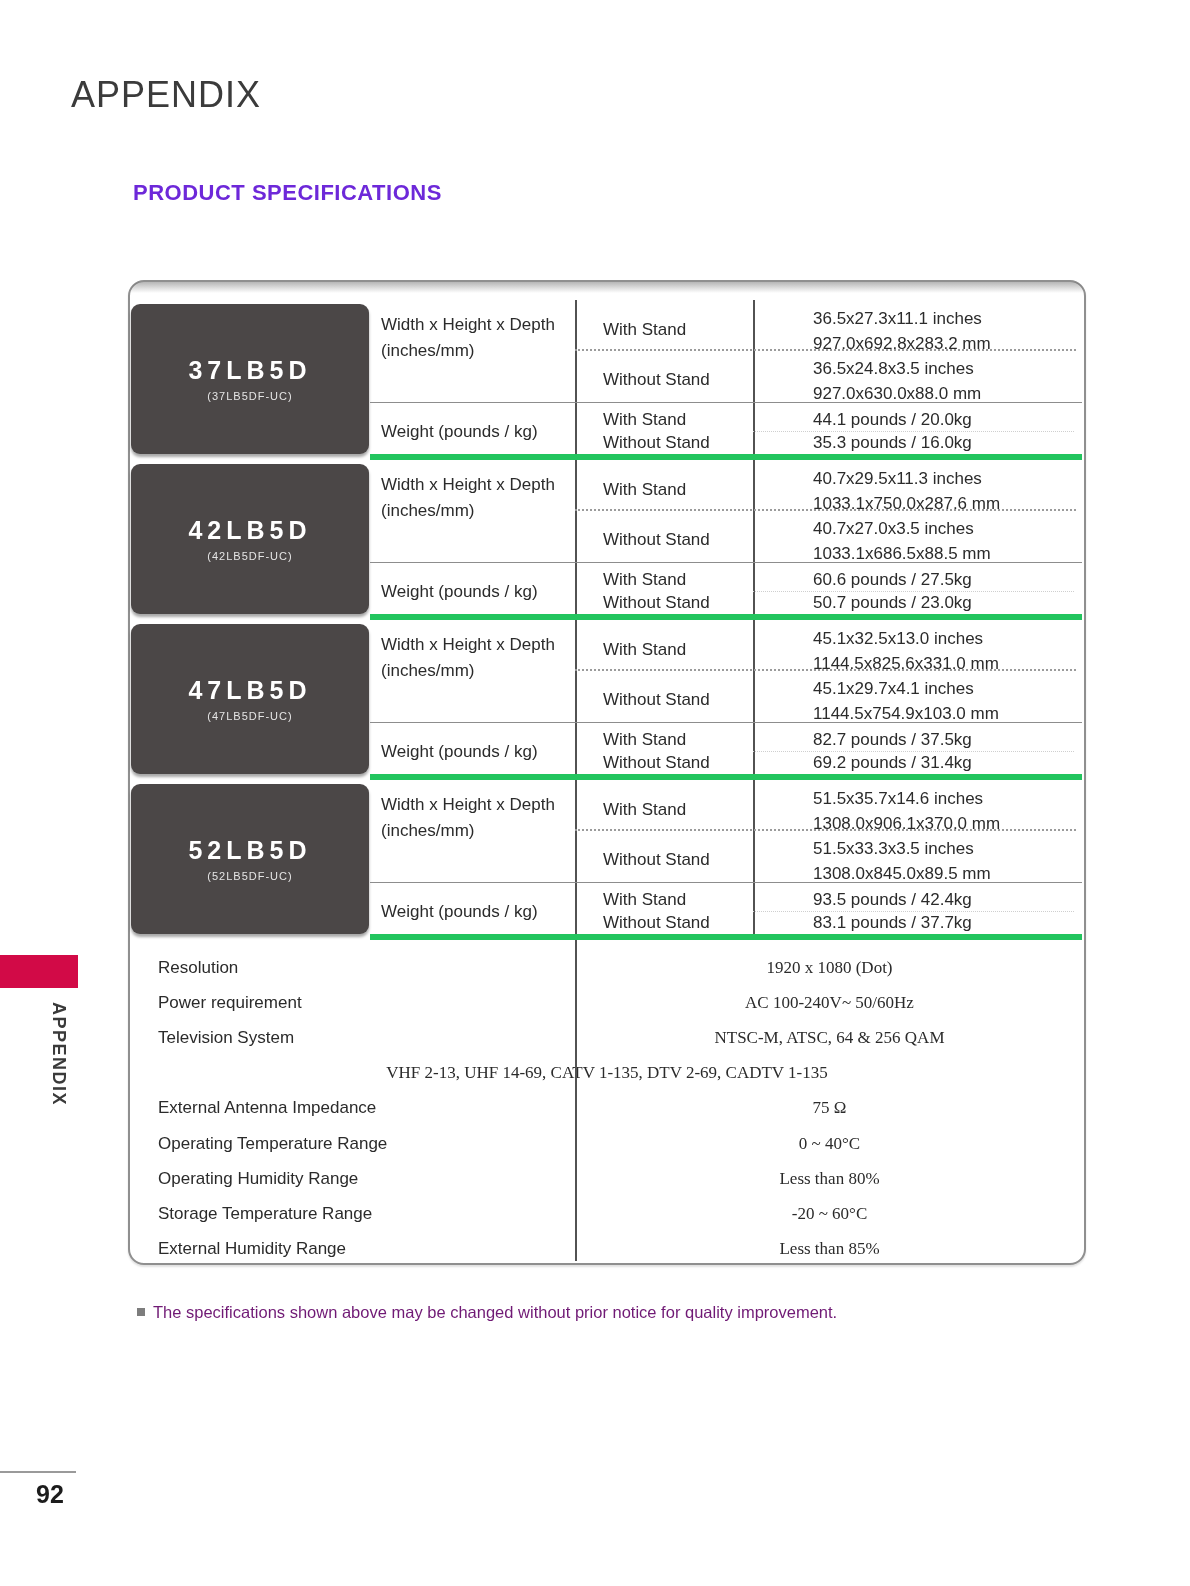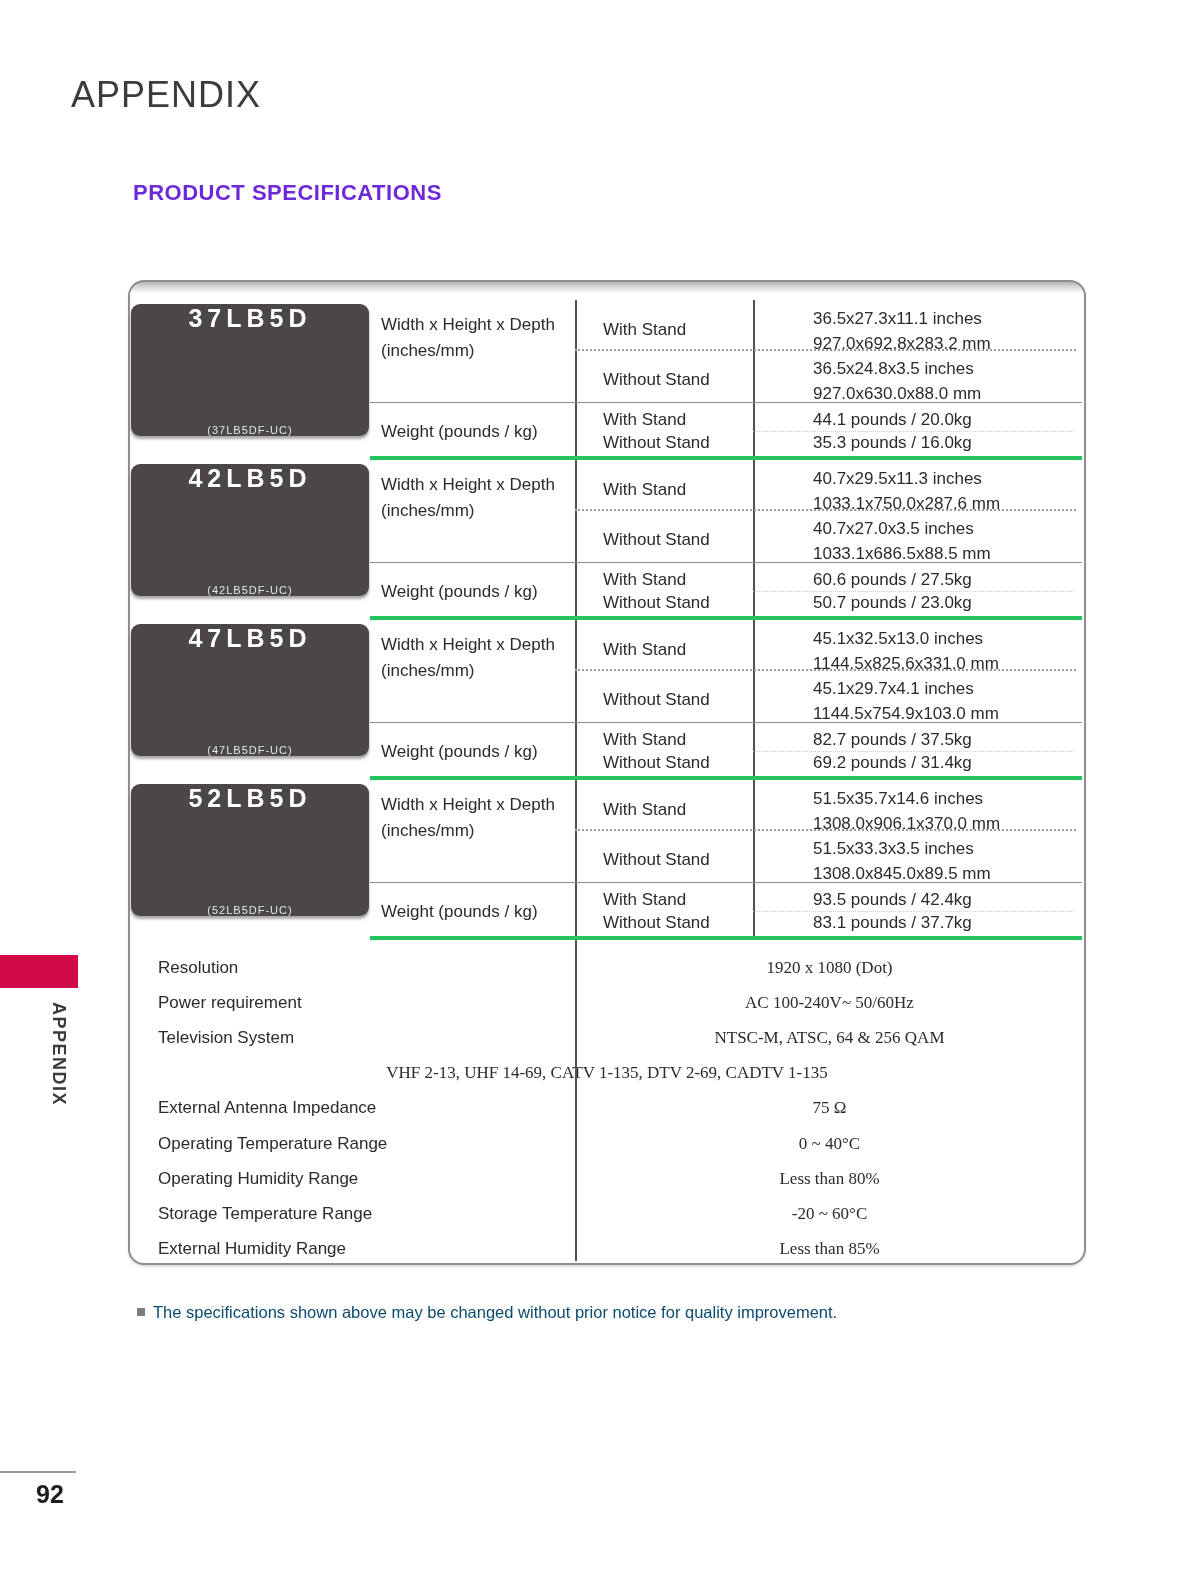--- a/index.html
+++ b/index.html
@@ -26,34 +26,34 @@
   }
   .spec-table::before {
     content:""; position:absolute; top:0; left:0; right:0; height:11px;
     background:linear-gradient(to bottom, rgba(110,110,110,0.5), rgba(110,110,110,0));
     border-radius:13px 13px 0 0; pointer-events:none;
   }
 
   
   .msec { position:absolute; left:0; width:952px; height:160px; }
   .mblock {
-    position:absolute; left:1px; top:4px; width:238px; height:132px;
+    position:absolute; left:1px; top:4px; width:238px; height:150px;
     background:#4b4747; border-radius:9px; box-shadow:0 3px 3px rgba(0,0,0,0.35);
-    display:flex; flex-direction:column; justify-content:space-between; align-items:center; gap:5px;
+    display:flex; flex-direction:column; justify-content:center; align-items:center; gap:5px;
   }
   .mname { color:#ffffff; font-size:25px; font-weight:bold; letter-spacing:5px; }
   .msub  { color:#e5e5e5; font-size:11px; letter-spacing:1px; }
 
   .vline { position:absolute; top:0; bottom:0; width:1.5px; background:#525252; }
   .v1 { left:445px; } .v2 { left:623px; }
 
   .dimrow { position:absolute; left:240px; width:712px; top:0; height:103px;
             border-bottom:1.5px solid #8d8d8d; box-sizing:border-box; }
   .wrow   { position:absolute; left:240px; width:712px; top:103px; height:57px;
-            border-bottom:4px solid #22c55e; box-sizing:border-box; }
+            border-bottom:6px solid #22c55e; box-sizing:border-box; }
 
   .celllabel { position:absolute; left:11px; top:12px; font-size:17px; line-height:1.55; }
   .celllabel.w { top:16px; }
   .substand  { position:absolute; left:233px; font-size:17px; }
   .substand.top { top:20px; } .substand.bot { top:70px; }
   .subval    { position:absolute; left:443px; font-size:17px; line-height:1.45; }
   .subval.top { top:7px; } .subval.bot { top:57px; }
   .dotline { position:absolute; left:205px; right:6px; top:49px; border-top:2px dotted #9b9b9b; }
 
   .wstand { position:absolute; left:233px; top:5px; font-size:17px; line-height:23px; }
@@ -61,21 +61,21 @@
   .wdot   { position:absolute; left:383px; right:8px; top:28px; border-top:1.5px dotted #cfcfcf; }
 
   
   .common { position:absolute; left:0; right:0; top:658px; bottom:0; padding-top:10px; }
   .cdivider { position:absolute; left:445px; top:0; bottom:2px; width:1.5px; background:#525252; }
   .crow { display:flex; align-items:center; height:35.2px; }
   .clabel { width:445px; box-sizing:border-box; padding-left:28px; font-size:17px; }
   .cvalue { flex:1; text-align:center; font-size:17px;font-family:Liberation Serif, serif; }
 
   
-  .footnote { position:absolute; left:137px; top:1303px; font-size:16.5px; color:#0c4a6e; }
+  .footnote { position:absolute; left:137px; top:1303px; font-size:16.5px; color:#701a75; }
   .bullet { display:inline-block; width:8px; height:8px; background:#7d7d7d; margin-right:8px; vertical-align:2px; }
 
   
   .side-bar { position:absolute; left:0; top:955px; width:78px; height:33px; background:#d20a47; }
   .side-label {
     position:absolute; left:48px; top:1002px; writing-mode:vertical-rl;
     font-size:18px; letter-spacing:1.5px; color:#3a3a3a; font-weight:bold;
   }
   .pagenum-rule { position:absolute; left:0; top:1471px; width:76px; height:2px; background:#9a9a9a; }
   .pagenum { position:absolute; left:36px; top:1480px; font-size:25px; font-weight:bold; color:#1c1c1c; }

